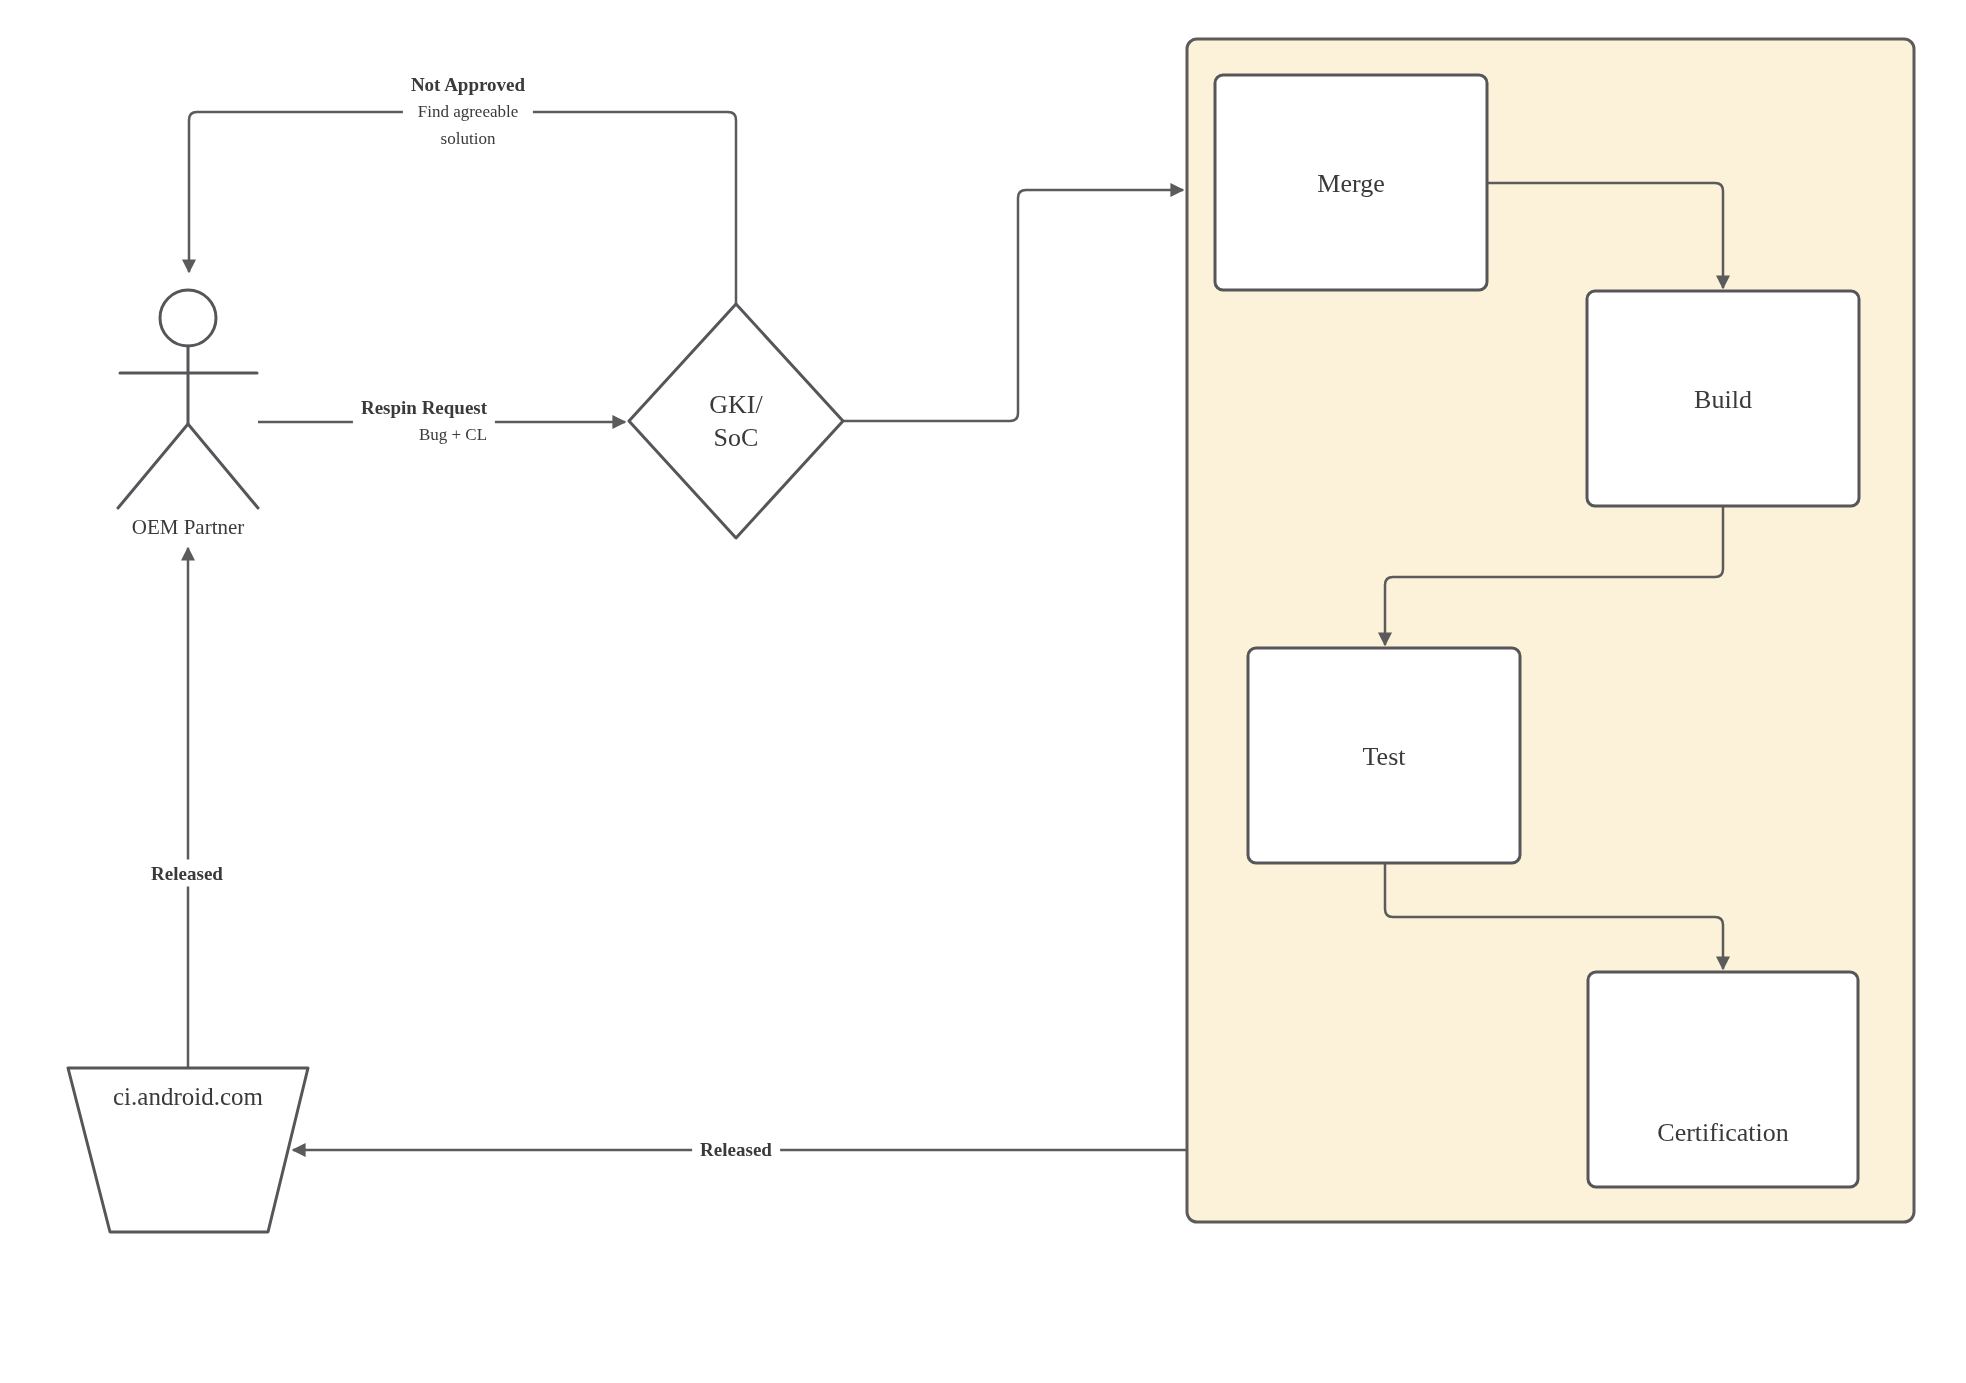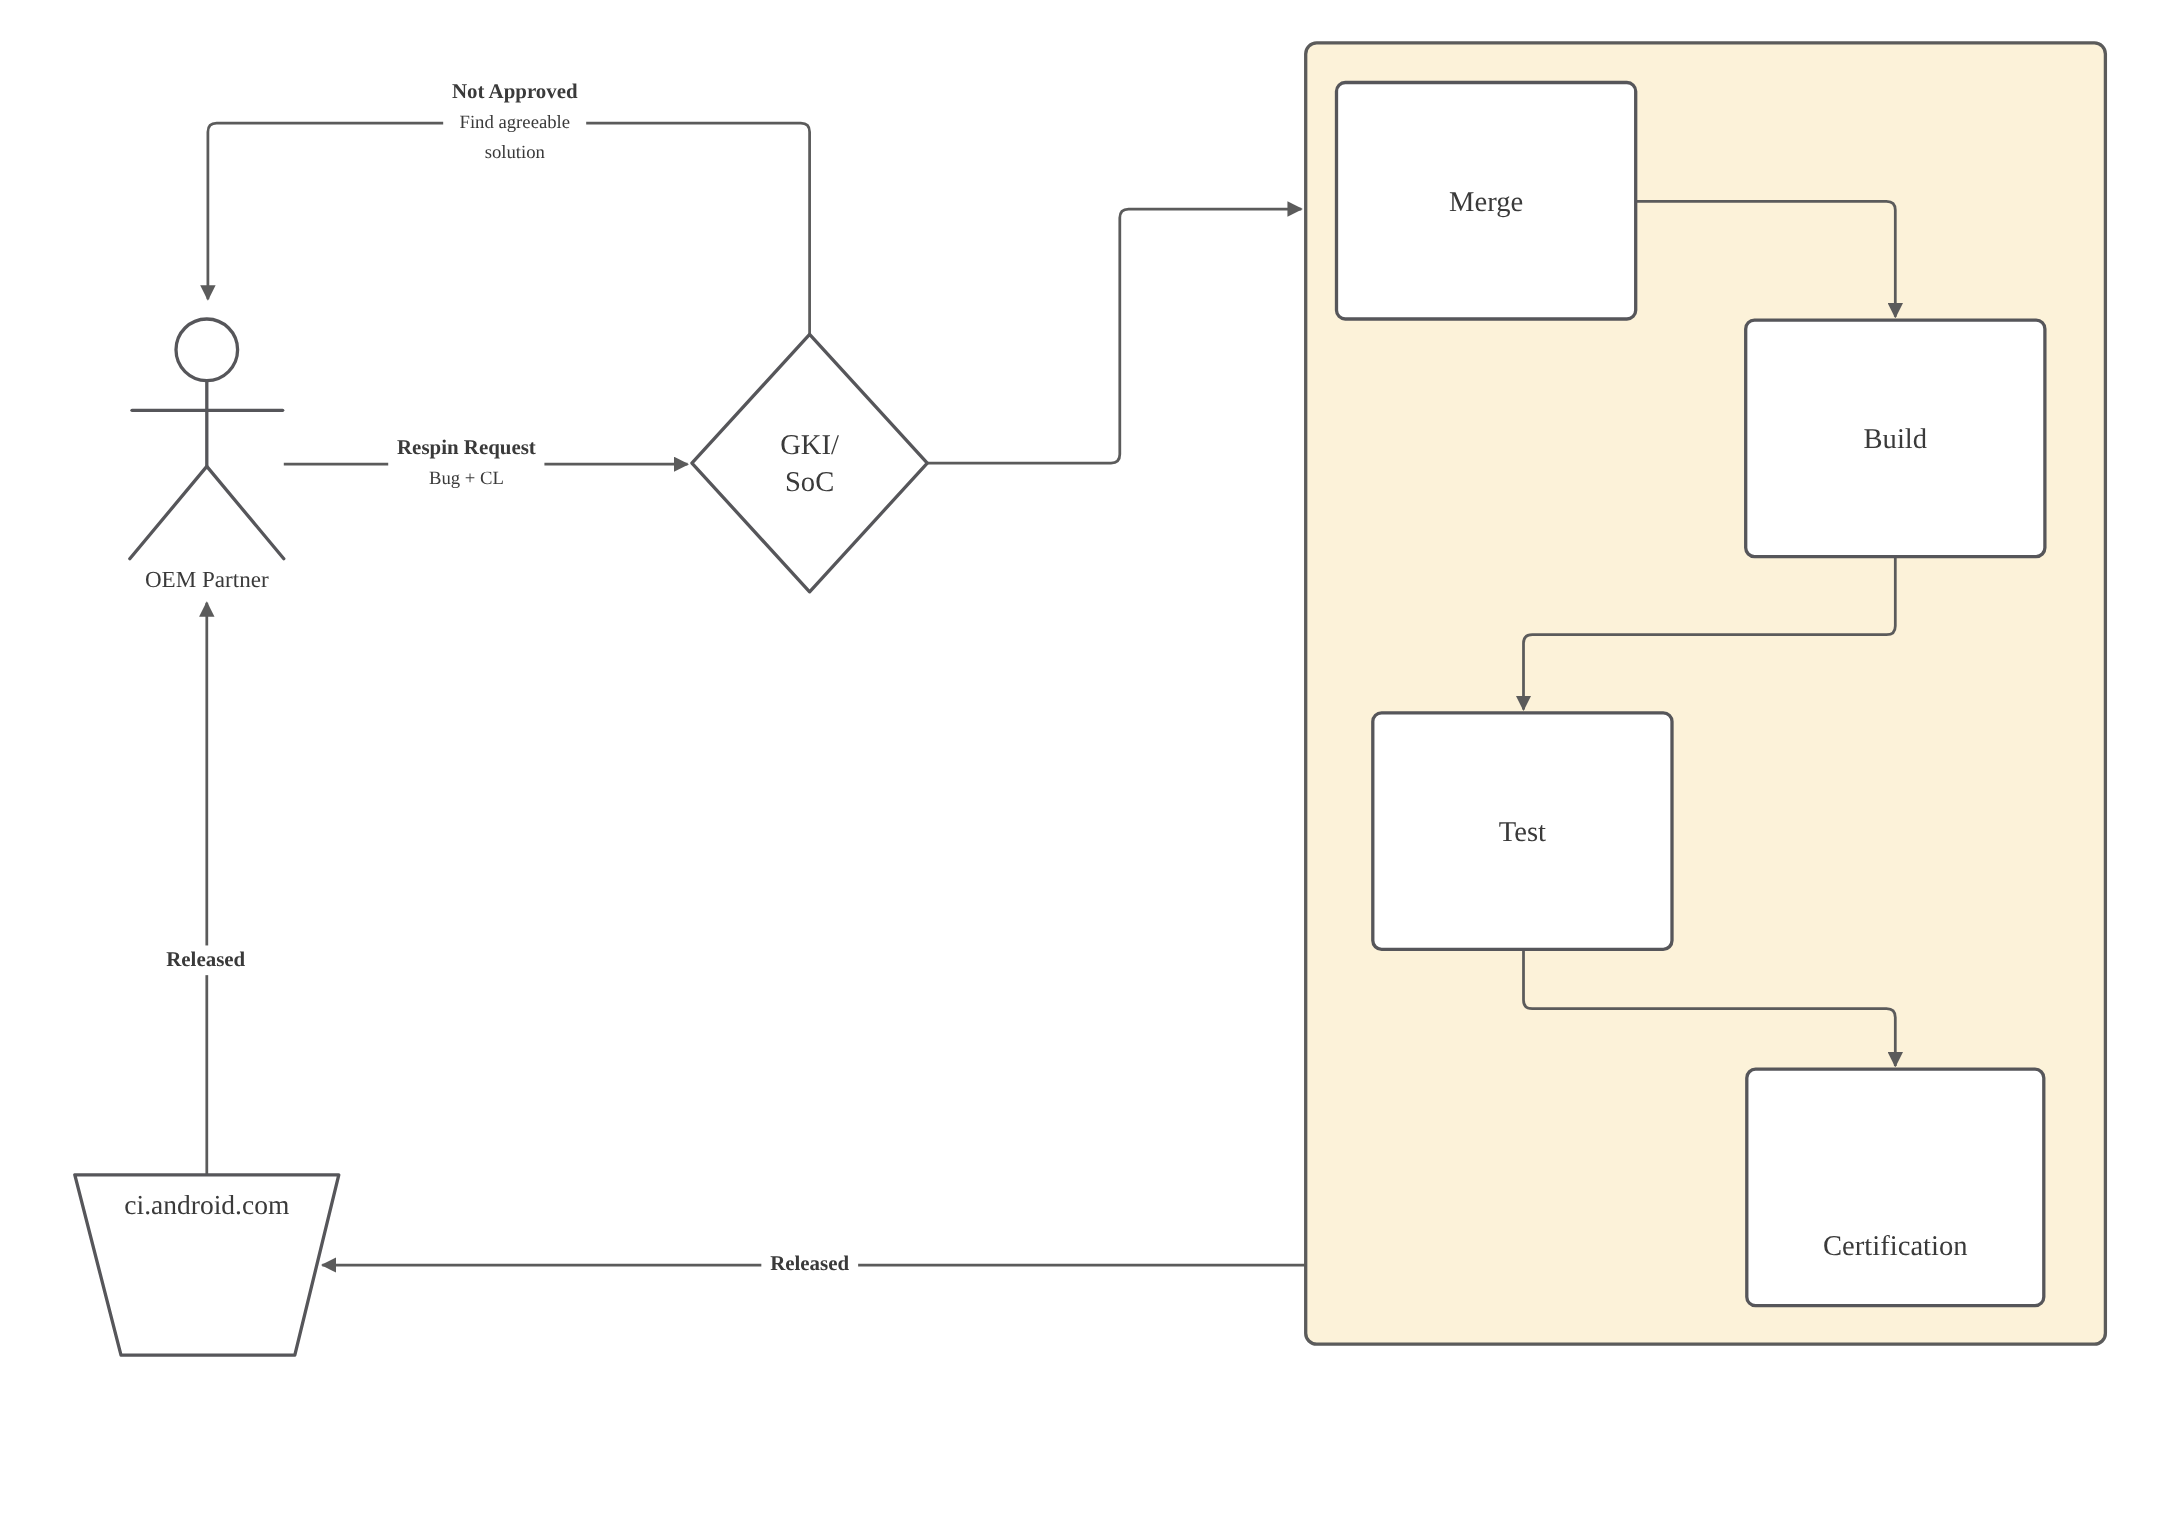--- a/index.html
+++ b/index.html
@@ -65,21 +65,21 @@
 
     <path class="shape" d="M 68 1068 H 308 L 268 1232 H 110 Z"></path>
   </svg>
 
   <div class="lbl edge-label" style="left:468px;top:111px;">
     <div class="edge-title">Not Approved</div>
     <div class="edge-sub">Find agreeable</div>
     <div class="edge-sub">solution</div>
   </div>
 
-  <div class="lbl edge-label" style="left:424px;top:421px;">
+  <div class="lbl edge-label" style="left:424px;top:421px;text-align:right;">
     <div class="edge-title">Respin Request</div>
     <div class="edge-sub">Bug + CL</div>
   </div>
 
 
   <div class="lbl edge-label" style="left:187px;top:873px;">
     <div class="edge-title">Released</div>
   </div>
 
   <div class="lbl edge-label" style="left:736px;top:1149px;">

